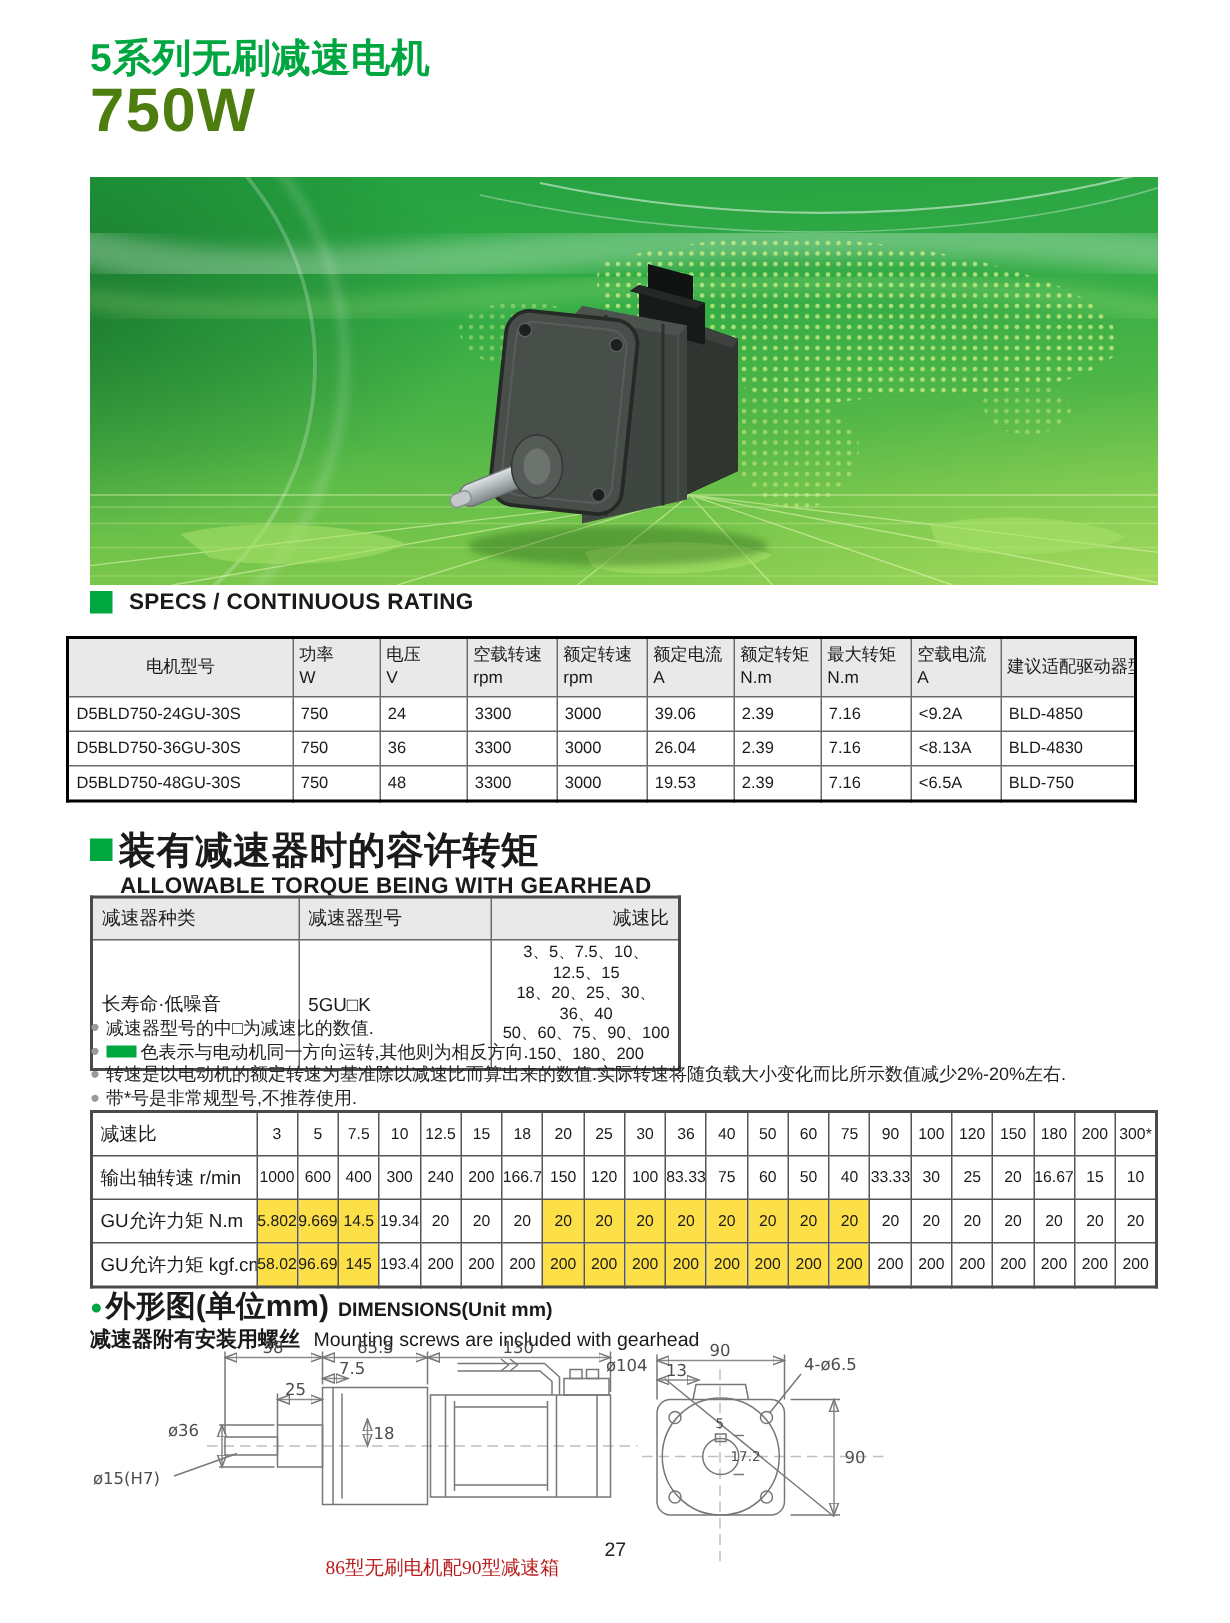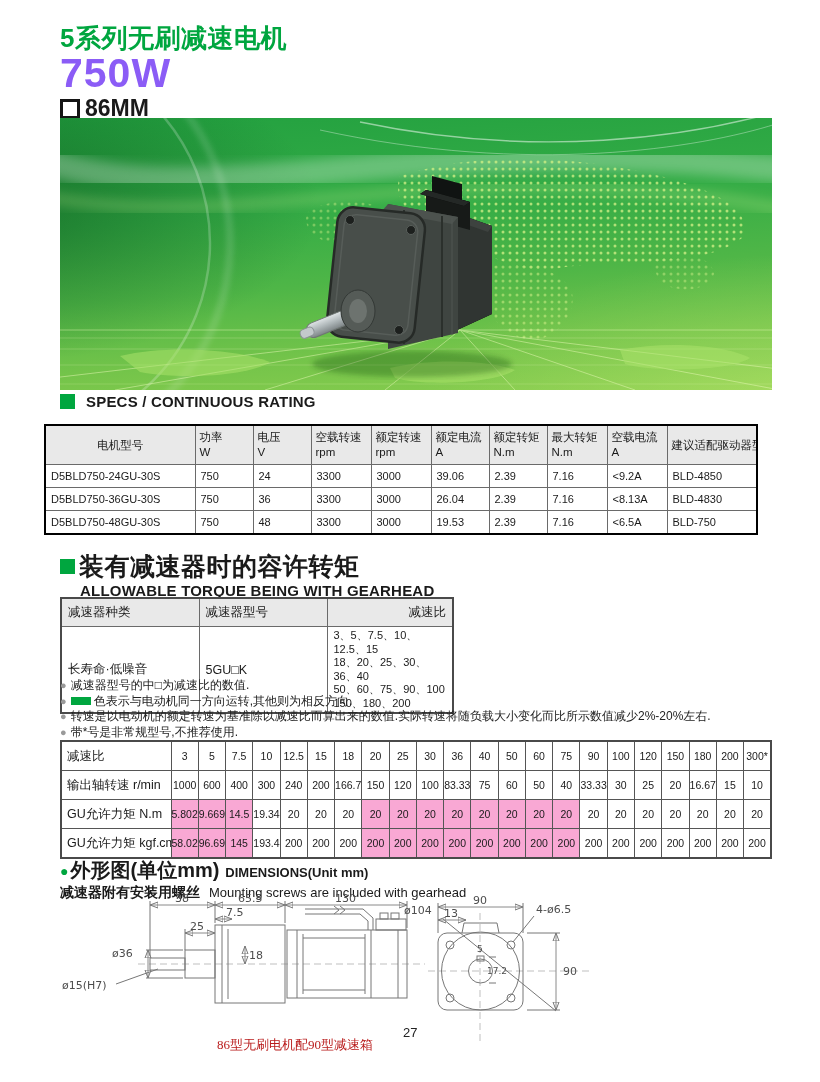--- a/index.html
+++ b/index.html
@@ -6,21 +6,21 @@
   body{
     width:820px;height:1082px;position:relative;background:#ffffff;
     font-family:"Liberation Sans","DejaVu Sans",sans-serif;color:#1a1a1a;
     -webkit-font-smoothing:antialiased;
   }
   .abs{position:absolute;}
 
   
   .hdr{left:60px;top:24px;}
   .series-title{color:#00a63f;font-size:26px;font-weight:bold;letter-spacing:.5px;line-height:1.1;}
-  .power{font-size:41px;font-weight:bold;color:#8b5cf6;line-height:1.02;letter-spacing:1px;}
+  .power{font-size:41px;font-weight:bold;color:#4d7c0f;line-height:1.02;letter-spacing:1px;}
   .frame{font-size:23px;font-weight:bold;display:flex;align-items:center;margin-top:1px;}
   .frame .sq{width:14px;height:14px;border:3px solid #141414;display:inline-block;margin-right:5px;}
 
   
   .banner{
     left:60px;top:118px;width:712px;height:272px;overflow:hidden;
     background:
       radial-gradient(120% 130% at 106% 112%, rgba(235,255,140,.30), rgba(235,255,140,0) 48%),
       radial-gradient(85% 105% at -10% 32%, rgba(6,74,24,.55), rgba(6,74,24,0) 55%),
       linear-gradient(176deg,#23a140 0%,#34ac46 34%,#4fb647 58%,#74c44a 80%,#8bce4f 100%);
@@ -40,31 +40,31 @@
   .specs th,.specs td{border:1px solid #6a6a6a;overflow:hidden;white-space:nowrap;}
   .specs th{background:#e9e9e9;font-weight:normal;text-align:left;font-size:11.5px;height:36px;padding:1px 4px;vertical-align:middle;line-height:1.3;}
   .specs th.c{text-align:center;}
   .specs td{font-size:11px;height:20px;padding:1px 5px;}
 
   .gear{left:60px;top:597px;width:392px;border:2px solid #4a4a4a;}
   .gear th,.gear td{border:1px solid #6a6a6a;vertical-align:middle;}
   .gear th{background:#e9e9e9;font-weight:normal;font-size:12.5px;text-align:left;height:25px;padding:1px 6px;}
   .gear th.r{text-align:right;}
   .gear td{font-size:12.5px;padding:2px 6px;height:62px;}
-  .gear td.ratios{font-size:11px;line-height:13.5px;text-align:left;padding-right:4px;}
+  .gear td.ratios{font-size:11px;line-height:13.5px;text-align:center;padding-right:4px;}
 
   .notes{left:60px;top:678px;list-style:none;margin:0;padding:0;}
   .notes li{font-size:12px;line-height:15.5px;color:#222;display:flex;align-items:center;}
   .notes .blt{color:#9a9a9a;margin-right:4px;font-size:11px;}
   .notes .swatch{width:20px;height:8px;background:#1ba24a;display:inline-block;margin-right:3px;}
 
   .ratio{left:60px;top:740px;width:712px;border:2px solid #4a4a4a;}
   .ratio td{border:1px solid #555;text-align:center;font-size:10.5px;padding:0;height:28px;overflow:hidden;}
   .ratio td.lbl{text-align:left;font-size:12.5px;padding-left:5px;white-space:nowrap;}
-  .ratio td.hl{background:#f9a8d4;}
+  .ratio td.hl{background:#fde047;}
 
   
   .dim-title{left:60px;top:857px;display:flex;align-items:baseline;}
   .dim-dot{color:#00a63f;font-size:14px;margin-right:2px;align-self:center;}
   .dim-cn{font-size:20px;font-weight:bold;}
   .dim-en{font-size:13px;font-weight:bold;margin-left:6px;}
   .dim-note{left:60px;top:884px;font-size:13px;}
   .dim-note b{font-size:14px;font-weight:bold;margin-right:9px;}
   .dims{left:0;top:893px;pointer-events:none;}
   .dims text{font-size:11px;fill:#4d4d4d;font-family:"DejaVu Sans",sans-serif;}
@@ -76,24 +76,20 @@
   
   .caption{left:217px;top:1036px;font-size:13px;font-family:"Liberation Serif","DejaVu Serif",serif;color:#b91c1c;}
   .pageno{left:403px;top:1025px;font-size:13px;color:#222;}
 </style>
 </head>
 <body>
 
 <div class="abs hdr">
   <div class="series-title">5系列无刷减速电机</div>
   <div class="power">750W</div>
-  <div class="frame">
-    <span class="sq"></span>
-    <span>86MM</span>
-  </div>
 </div>
 
 <div class="abs banner">
   <svg width="712" height="272" viewBox="0 0 712 272">
     <defs>
       <pattern id="dots" width="7" height="7" patternUnits="userSpaceOnUse">
         <circle cx="2" cy="2" r="1.5" fill="#cdee85"></circle>
       </pattern>
       <linearGradient id="steel" x1="0" y1="0" x2="0" y2="1">
         <stop offset="0" stop-color="#dfe4e6"></stop>

